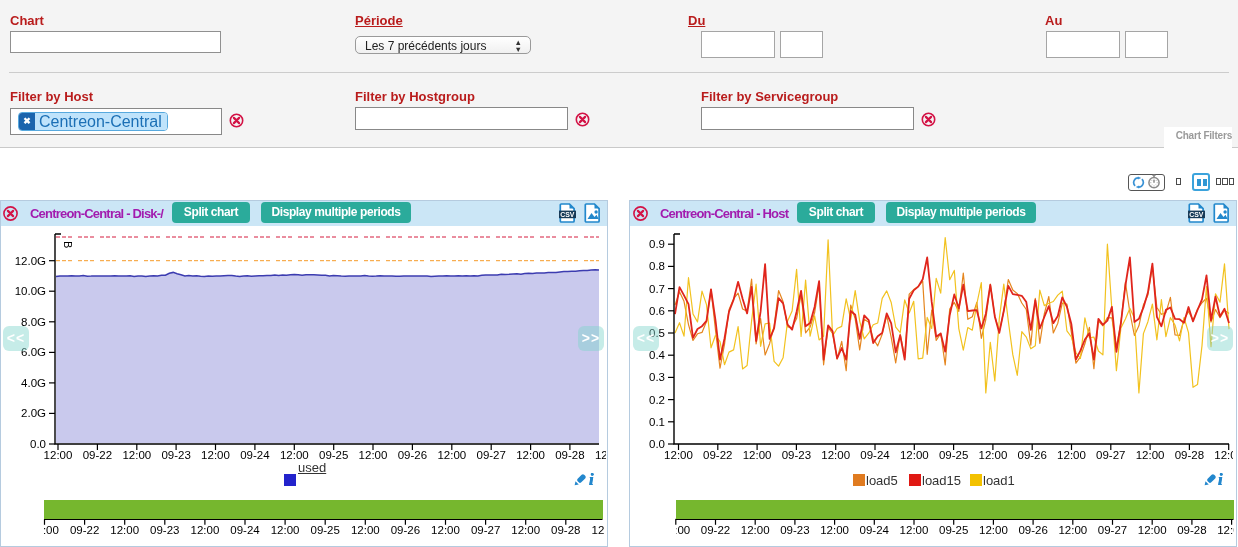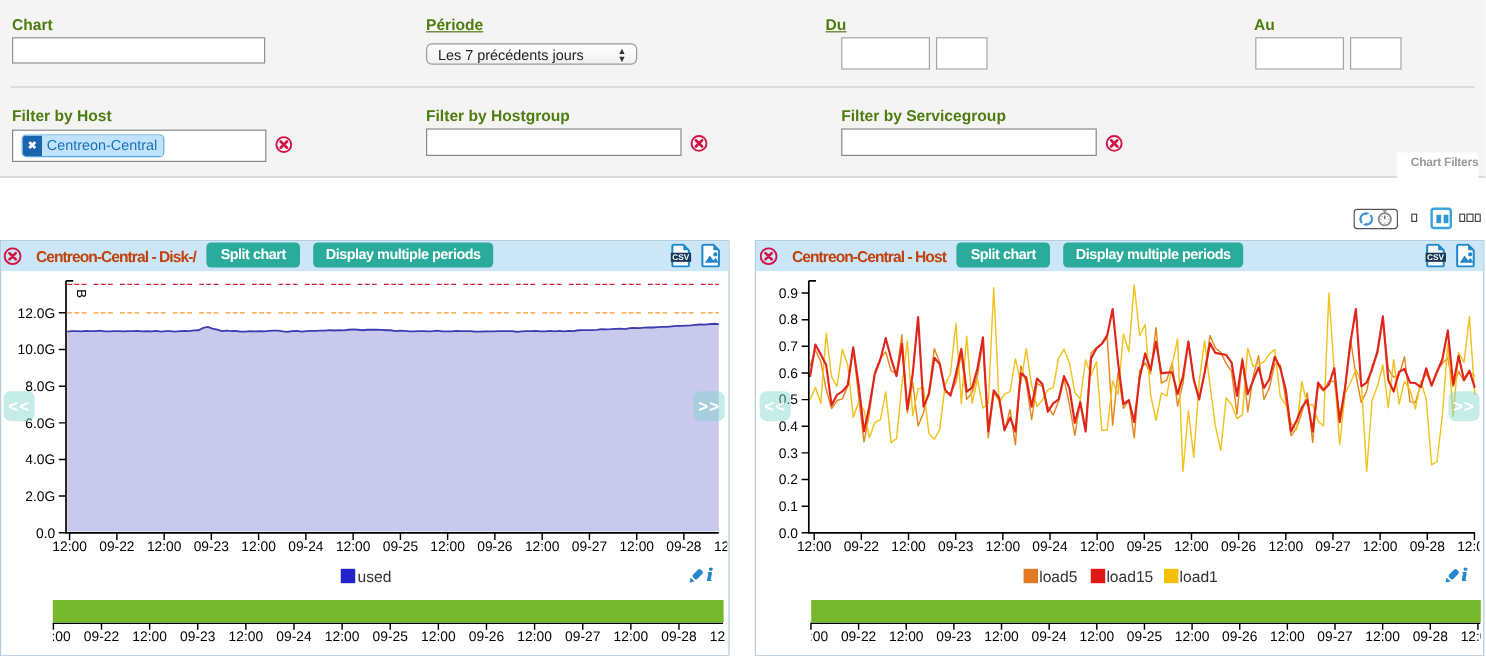--- a/index.html
+++ b/index.html
@@ -1,21 +1,21 @@
 <!DOCTYPE html>
 <html><head><meta charset="utf-8"><style>
 * { margin:0; padding:0; box-sizing:border-box; }
 html,body { width:1238px; height:547px; background:#fff; font-family:"Liberation Sans",sans-serif; position:relative; overflow:hidden; }
 .abs { position:absolute; }
-.lbl { position:absolute; font-size:13px; font-weight:bold; color:#4d7c0f; }
+.lbl { position:absolute; font-size:13px; font-weight:bold; color:#b91c1c; }
 .inp { position:absolute; background:#fff; border:1px solid #909090; }
 .teal-btn { position:absolute; background:#2bab9b; color:#fff; font-size:12px; font-weight:bold; border-radius:4px; text-align:center; line-height:21px; height:21px; letter-spacing:-0.4px; }
 .panel { position:absolute; top:200px; width:608px; height:347px; background:#fff; border:1px solid #b5cbdf; }
 .phead { position:absolute; left:0; top:0; width:100%; height:25px; background:#cbe6f6; }
-.ptitle { position:absolute; top:6px; font-size:13px; font-weight:bold; color:#c2410c; letter-spacing:-0.8px; white-space:nowrap; }
+.ptitle { position:absolute; top:6px; font-size:13px; font-weight:bold; color:#a21caf; letter-spacing:-0.8px; white-space:nowrap; }
 .legend { position:absolute; font-size:13px; color:#333; }
 .lsq { position:absolute; width:12px; height:12px; }
 .gbar { position:absolute; top:500px; height:18.5px; background:#76b72e; }
 </style></head><body>
 
 <div class="abs" style="left:0;top:0;width:1238px;height:148px;background:#f4f4f4;border-bottom:1px solid #c9c9c9;"></div>
 <div class="abs" style="left:9px;top:72px;width:1220px;height:1px;background:#cccccc;"></div>
 <div class="abs" style="left:1164px;top:127px;width:68px;height:22px;background:#fff;text-align:right;font-size:10px;font-weight:bold;color:#9a9a9a;line-height:18px;letter-spacing:-0.2px;">Chart Filters</div>
 
 <div class="lbl" style="left:10px;top:13px;">Chart</div>
@@ -33,21 +33,21 @@
 <div class="inp" style="left:780px;top:31px;width:43px;height:27px;border-color:#a5a5a5;"></div>
 
 <div class="lbl" style="left:1045px;top:13px;">Au</div>
 <div class="inp" style="left:1046px;top:31px;width:74px;height:27px;border-color:#a5a5a5;"></div>
 <div class="inp" style="left:1125px;top:31px;width:43px;height:27px;border-color:#a5a5a5;"></div>
 
 <div class="lbl" style="left:10px;top:89px;">Filter by Host</div>
 <div class="inp" style="left:10px;top:108px;width:212px;height:27px;border-color:#888;">
   <div style="position:absolute;left:7px;top:3px;height:19px;border-radius:4px;overflow:hidden;display:flex;border:1px solid #57a9de;">
     <div style="width:16px;background:#1b64ad;color:#fff;font-size:9px;font-weight:bold;text-align:center;line-height:17px;">✖</div>
-    <div style="background:#bfe3fb;color:#1b6fb5;font-size:12px;line-height:17px;padding:0 5px 0 4px;">Centreon-Central</div>
+    <div style="background:#bfe3fb;color:#1b6fb5;font-size:16px;line-height:17px;padding:0 5px 0 4px;">Centreon-Central</div>
   </div>
 </div>
 <svg class="abs" style="left:228px;top:112px;" width="18" height="18">
     <g>
       <circle cx="8.5" cy="8.5" r="6.2" fill="none" stroke="#d31245" stroke-width="1.6"></circle>
       <path d="M5.9,5.9 L11.1,11.1 M11.1,5.9 L5.9,11.1" stroke="#d31245" stroke-width="2.2" stroke-linecap="round"></path>
     </g>
   </svg>
 
 <div class="lbl" style="left:355px;top:89px;">Filter by Hostgroup</div>
@@ -357,21 +357,21 @@
     </g>
 <g transform="translate(1202,474)">
       <g transform="rotate(45,6.5,7)">
         <rect x="4.3" y="-1.4" width="5.1" height="9.2" rx="1.8" fill="#2387cd"></rect>
         <path d="M4.5,9.3 h4.7 l-2.35,3.5 z" fill="#2387cd"></path>
       </g>
     </g>
 </svg>
 
 <div class="lsq" style="left:284px;top:474px;background:#2323cc;"></div>
-<div class="legend" style="left:298px;top:473px;">used</div>
+<div class="legend" style="left:298px;top:460px;text-decoration:underline;">used</div>
 <div class="abs" style="left:589px;top:471px;font-family:'Liberation Serif',serif;font-style:italic;font-weight:bold;font-size:16px;color:#2387cd;text-shadow:0.5px 0 0 #2387cd,-0.3px 0 0 #2387cd;">i</div>
 
 <div class="lsq" style="left:853px;top:474px;background:#e07b20;"></div>
 <div class="legend" style="left:866px;top:473px;">load5</div>
 <div class="lsq" style="left:909px;top:474px;background:#e01813;"></div>
 <div class="legend" style="left:922px;top:473px;">load15</div>
 <div class="lsq" style="left:970px;top:474px;background:#f3c100;"></div>
 <div class="legend" style="left:983px;top:473px;">load1</div>
 <div class="abs" style="left:1218px;top:471px;font-family:'Liberation Serif',serif;font-style:italic;font-weight:bold;font-size:16px;color:#2387cd;text-shadow:0.5px 0 0 #2387cd,-0.3px 0 0 #2387cd;">i</div>
 

